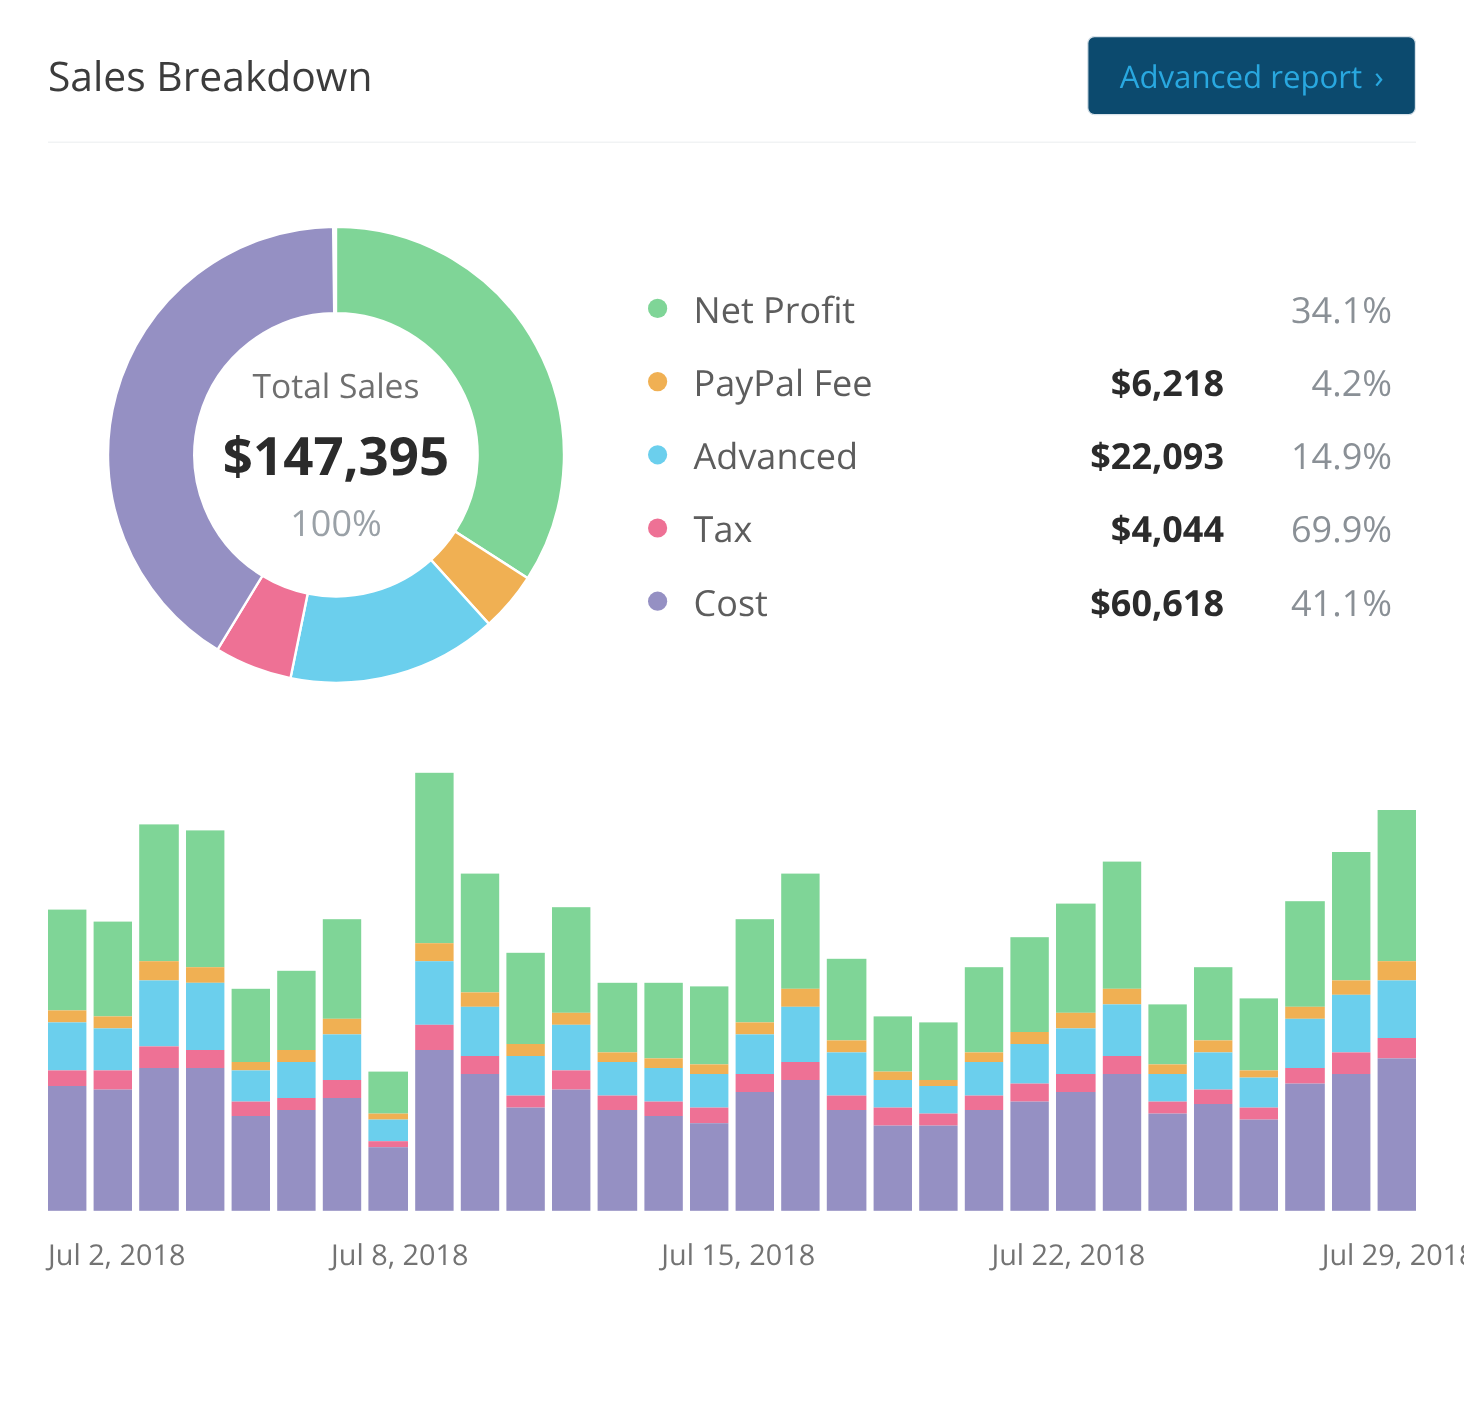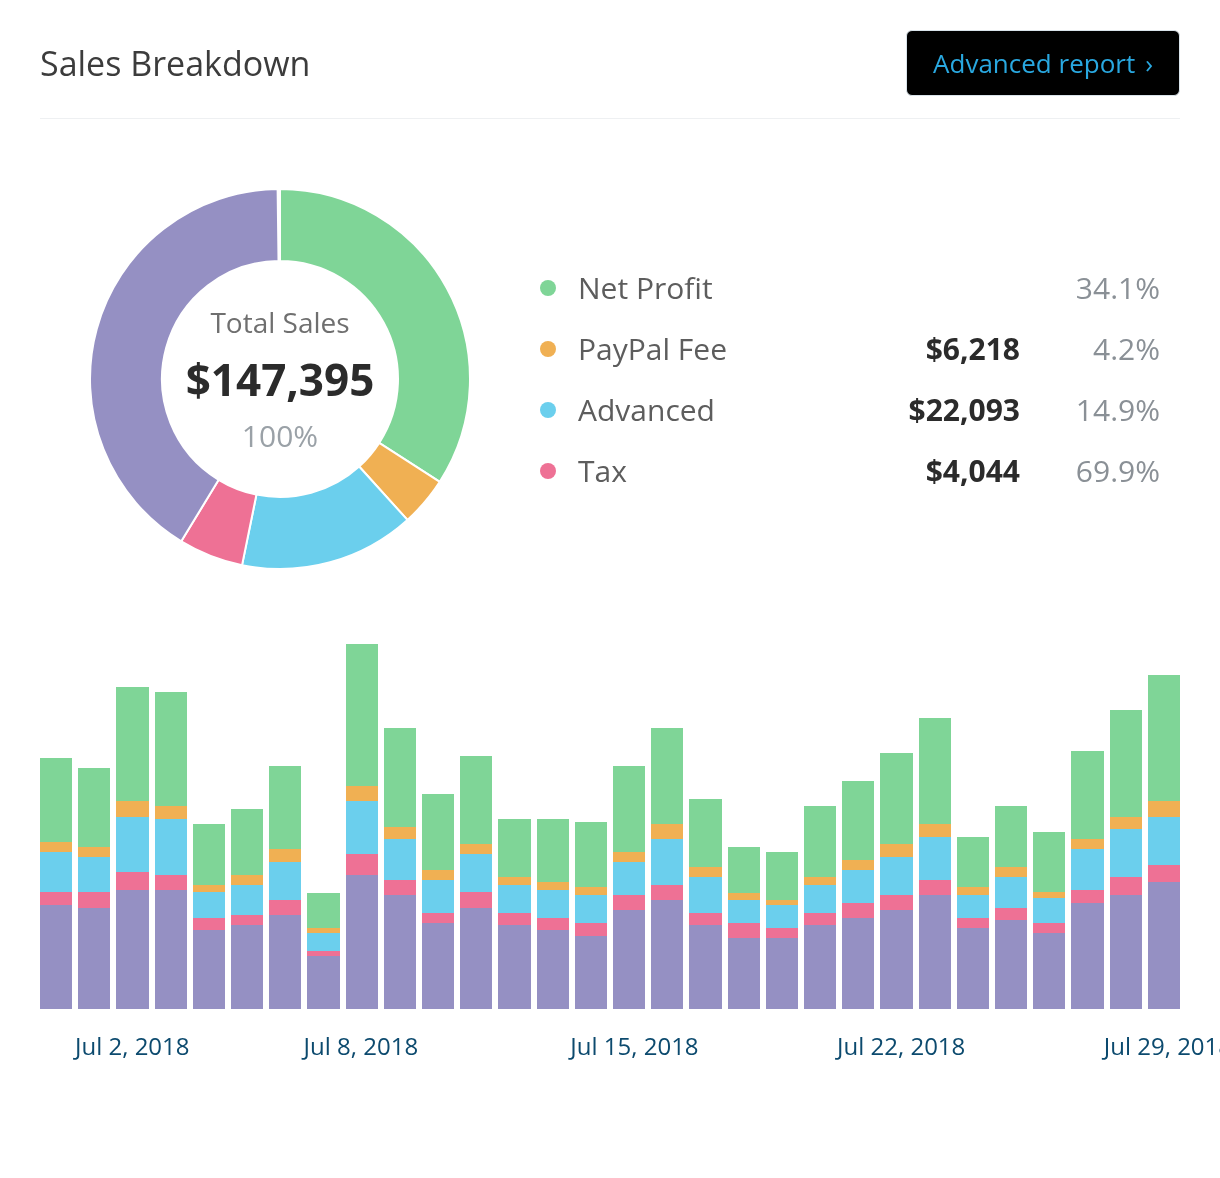--- a/index.html
+++ b/index.html
@@ -33,21 +33,21 @@
   }
   .advanced-report {
     display: inline-flex;
     align-items: center;
     gap: 10px;
     border: 1px solid #d9e3ea;
     border-radius: 6px;
     padding: 14px 26px;
     color: #29a8e0;
     font-size: 26px;
-    background: #000000;
+    background: #0c4a6e;
     cursor: pointer;
     text-decoration: none;
   }
   .advanced-report .chev {
     font-size: 26px;
     line-height: 1;
   }
 
   .top-row {
     display: flex;
@@ -137,23 +137,22 @@
     display: flex;
     flex-direction: column-reverse;
     height: 100%;
     justify-content: flex-start;
   }
   .seg { width: 100%; }
   .axis {
     position: relative;
     height: 60px;
     margin-top: 20px;
-    color: #0c4a6e;
+    color: #737373;
     font-size: 24px;
-    margin-left: 35px;
   }
   .axis .tick {
     position: absolute;
     top: 0;
     transform: translateX(0);
     white-space: nowrap;
   }
 </style>
 </head>
 <body>
@@ -201,20 +200,26 @@
           <span class="legend-name">Advanced</span>
           <span class="legend-amount">$22,093</span>
           <span class="legend-pct">14.9%</span>
         </div>
         <div class="legend-row">
           <span class="legend-dot" style="background: rgb(238, 113, 149);"></span>
           <span class="legend-name">Tax</span>
           <span class="legend-amount">$4,044</span>
           <span class="legend-pct">69.9%</span>
         </div>
+        <div class="legend-row">
+          <span class="legend-dot" style="background: rgb(149, 144, 195);"></span>
+          <span class="legend-name">Cost</span>
+          <span class="legend-amount">$60,618</span>
+          <span class="legend-pct">41.1%</span>
+        </div>
       </div>
   </div>
 
   <div class="bars-wrap">
     <div class="bars" id="bars">
         <div class="bar-col">
           <div class="seg" style="height: 27.3333%; background: rgb(149, 144, 195);"></div>
           <div class="seg" style="height: 3.33333%; background: rgb(238, 113, 149);"></div>
           <div class="seg" style="height: 10.6667%; background: rgb(107, 207, 237);"></div>
           <div class="seg" style="height: 2.66667%; background: rgb(240, 176, 83);"></div>

